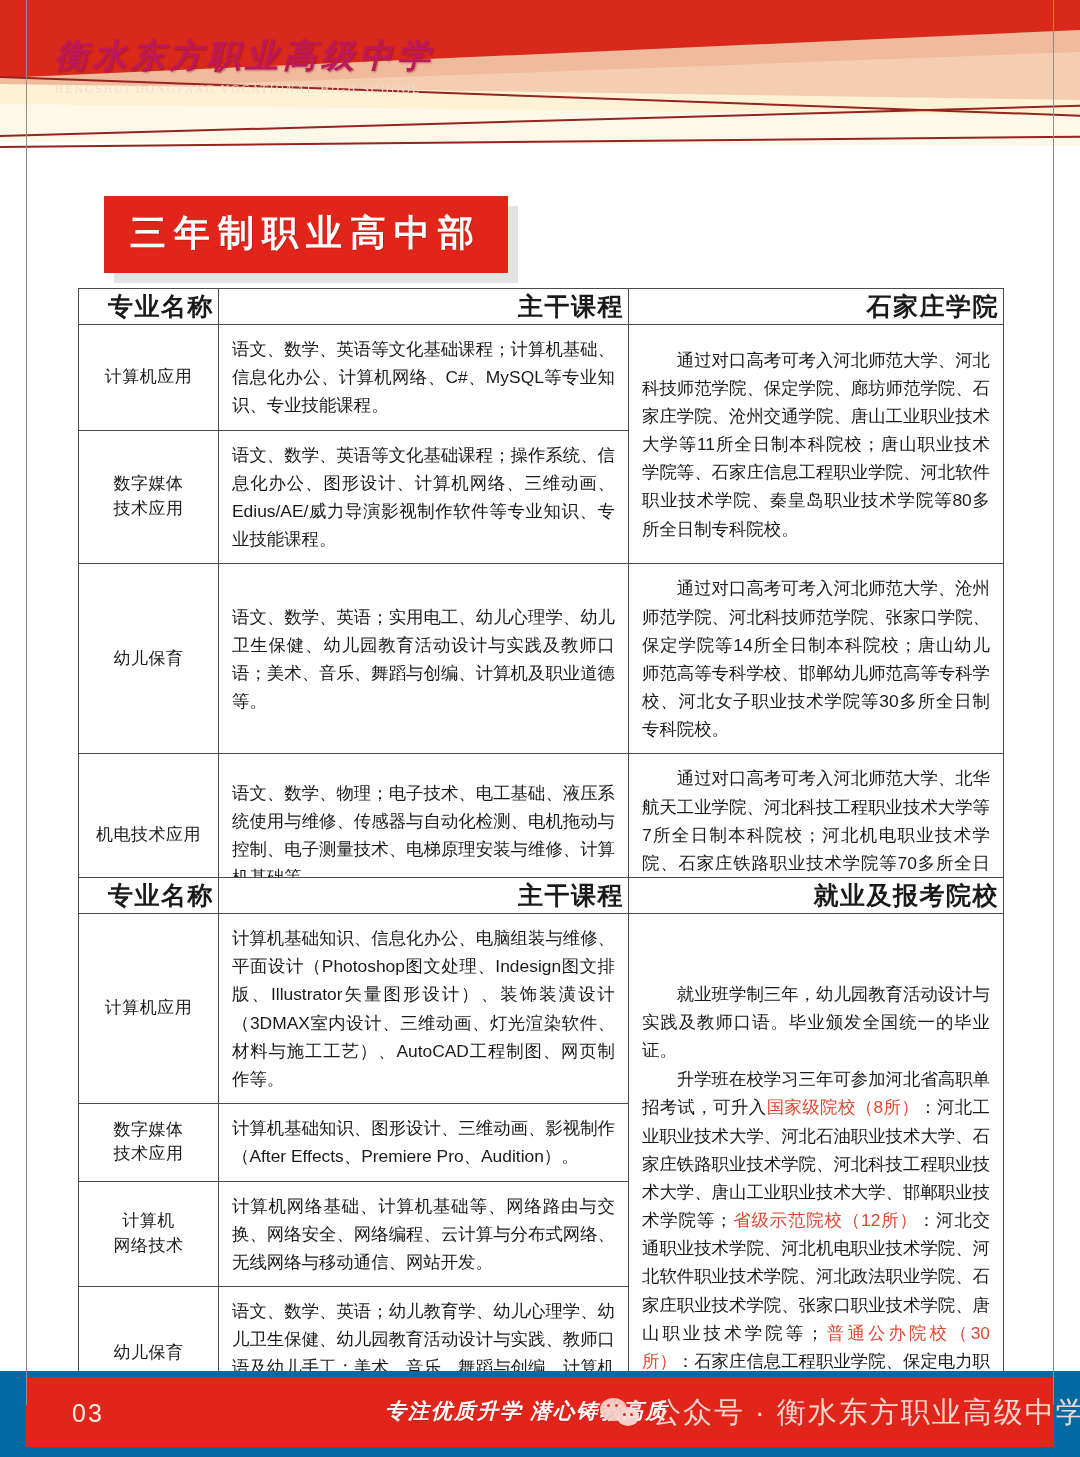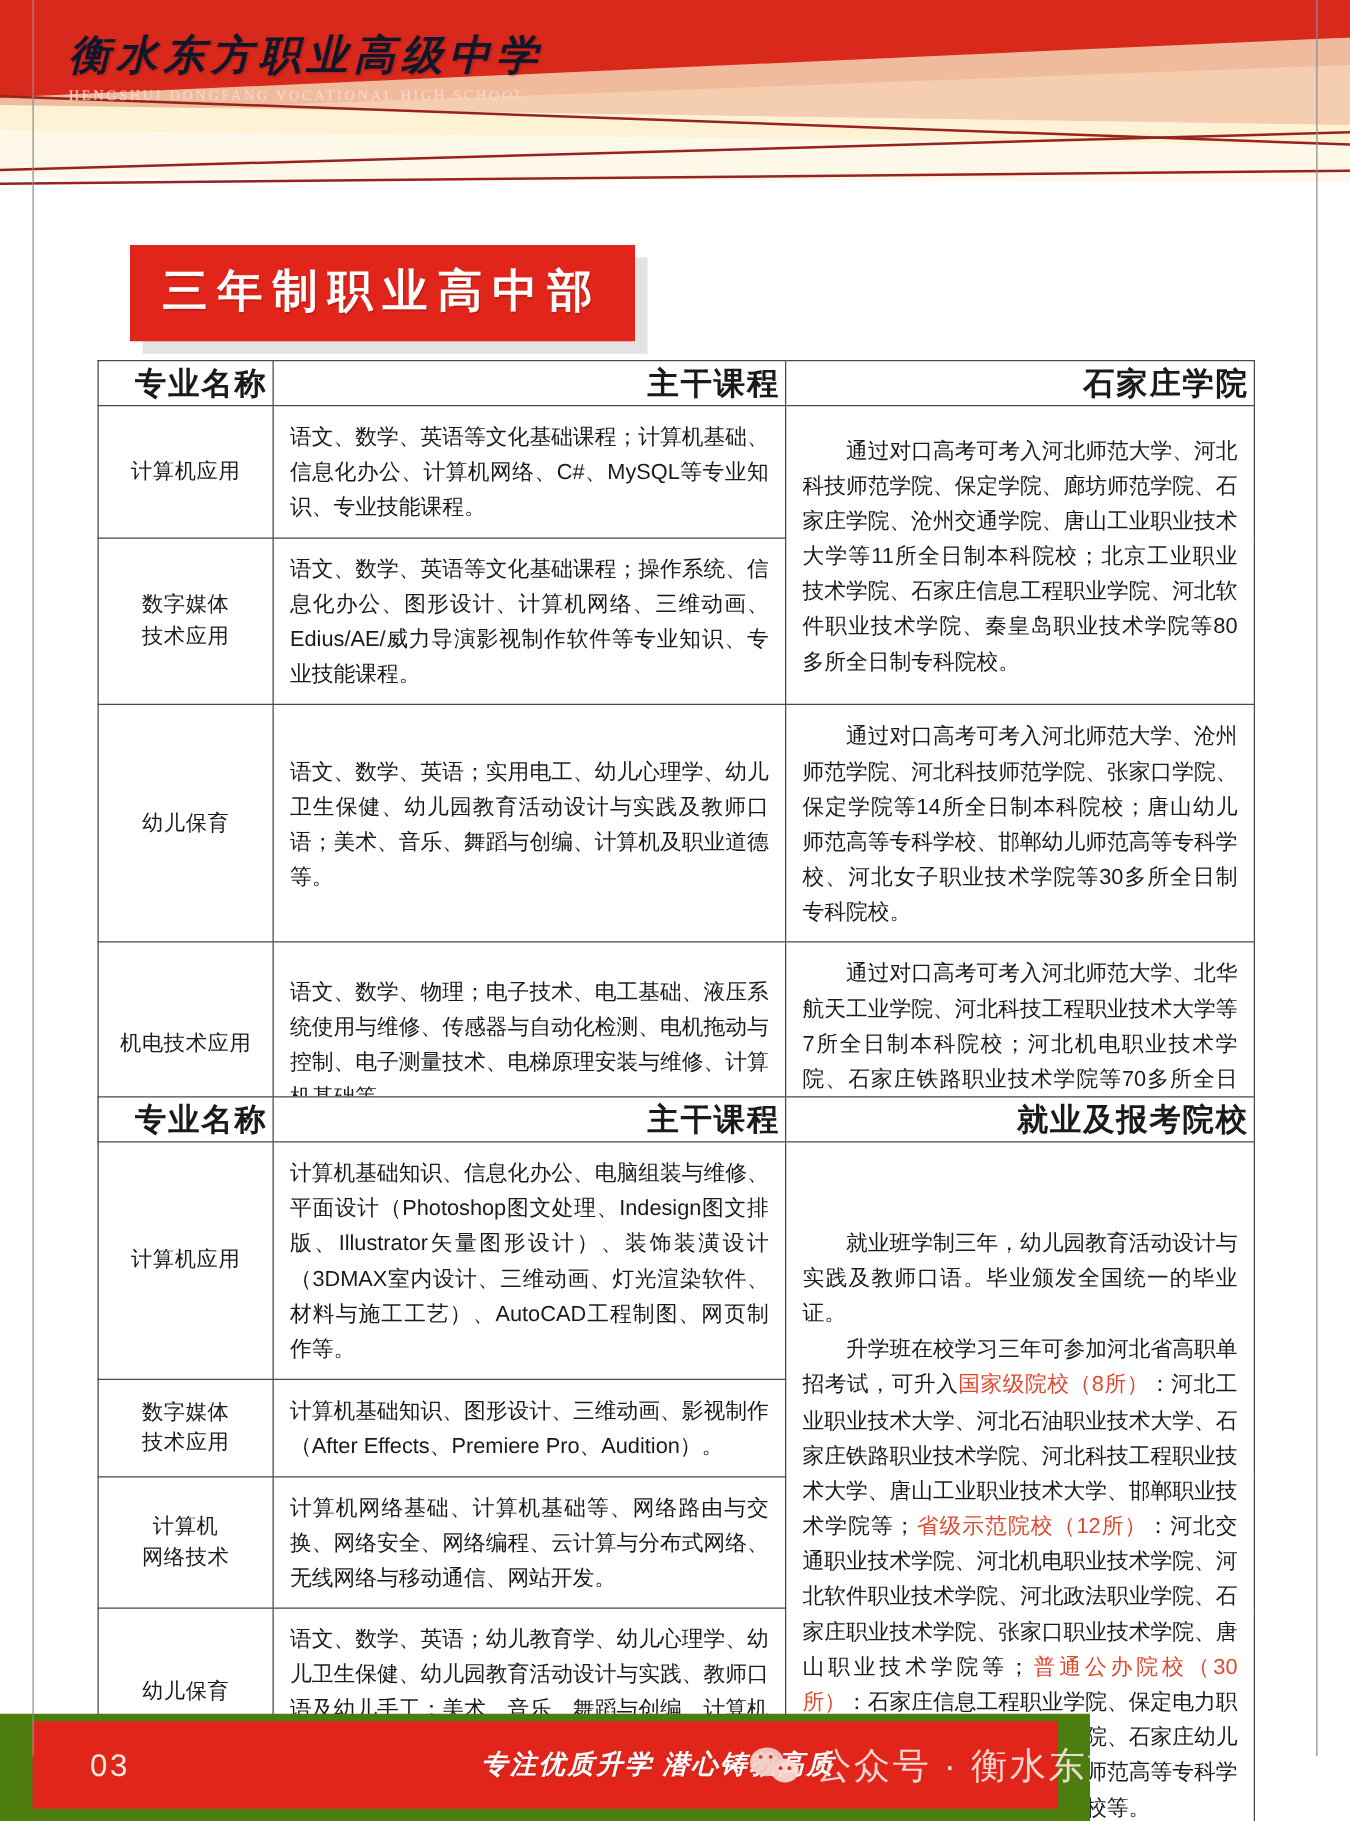--- a/index.html
+++ b/index.html
@@ -52,24 +52,25 @@
   .hdr-stroke {
     position: absolute; height: 2px; background: #96231f; z-index: 4;
   }
   .hdr-s1 { left: 0; top: 76px; width: 1240px; transform: rotate(2.05deg); transform-origin: left center; }
   .hdr-s2 { left: 0; top: 135px; width: 1240px; transform: rotate(-1.6deg); transform-origin: left center; }
   .hdr-s3 { left: 0; top: 146px; width: 1240px; transform: rotate(-0.55deg); transform-origin: left center; }
 
   .logo { position: absolute; left: 55px; top: 22px; z-index: 10; }
   .logo-cn {
     font-family: "Liberation Serif", "DejaVu Serif", serif;
-    font-size: 33px; font-weight: bold; color: #0f172a;
+    font-size: 33px; font-weight: bold; color: #be185d;
     letter-spacing: 5px; font-style: italic;
     text-shadow: 1px 1px 2px rgba(120,10,10,.45);
     white-space: nowrap;
+    margin-top: 12px;
   }
   .logo-en {
     font-family: "Liberation Serif", "DejaVu Serif", serif;
     font-size: 11.5px; color: #f6d9d2; letter-spacing: 2.1px;
     margin-top: 4px; white-space: nowrap;
   }
 
   
   .section-title-wrap { position: relative; display: inline-block; }
   .section-title-shadow {
@@ -125,22 +126,22 @@
   #table1 col.c2 { width: 410px; }
   #table1 col.c3 { width: 375px; }
 
   #table2 { left: 78px; top: 877px; width: 925px; }
   #table2 col.c1 { width: 140px; }
   #table2 col.c2 { width: 410px; }
   #table2 col.c3 { width: 375px; }
 
   
   .footer {
-    position: absolute; left: 0; bottom: 0; width: 872px; height: 86px;
-    background: #4d7c0f; overflow: hidden; text-align: center;
+    position: absolute; left: 0; bottom: 0; width: 1080px; height: 86px;
+    background: #0369a1; overflow: hidden; text-align: center;
   }
   .footer-inner {
     position: absolute; left: 26px; right: 26px; top: 6px; bottom: 10px;
     background: #e1251b;
   }
   .page-num {
     position: absolute; left: 72px; top: 28px;
     color: #fdeede; font-size: 25px; letter-spacing: 2px;
     font-family: "Liberation Sans", sans-serif;
   }
@@ -217,21 +218,21 @@
         <th>专业名称</th>
         <th>主干课程</th>
         <th>石家庄学院</th>
       </tr>
     </thead>
     <tbody>
       <tr>
         <td class="major">计算机应用</td>
         <td class="body">语文、数学、英语等文化基础课程；计算机基础、信息化办公、计算机网络、C#、MySQL等专业知识、专业技能课程。</td>
         <td class="body indent" rowspan="2">
-          <div class="p">通过对口高考可考入河北师范大学、河北科技师范学院、保定学院、廊坊师范学院、石家庄学院、沧州交通学院、唐山工业职业技术大学等11所全日制本科院校；北京工业职业技术学院、石家庄信息工程职业学院、河北软件职业技术学院、秦皇岛职业技术学院等80多所全日制专科院校。</div>
+          <div class="p">通过对口高考可考入河北师范大学、河北科技师范学院、保定学院、廊坊师范学院、石家庄学院、沧州交通学院、唐山工业职业技术大学等11所全日制本科院校；唐山职业技术学院等、石家庄信息工程职业学院、河北软件职业技术学院、秦皇岛职业技术学院等80多所全日制专科院校。</div>
         </td>
       </tr>
       <tr>
         <td class="major">数字媒体<br>技术应用</td>
         <td class="body">语文、数学、英语等文化基础课程；操作系统、信息化办公、图形设计、计算机网络、三维动画、Edius/AE/威力导演影视制作软件等专业知识、专业技能课程。</td>
       </tr>
       <tr>
         <td class="major">幼儿保育</td>
         <td class="body">语文、数学、英语；实用电工、幼儿心理学、幼儿卫生保健、幼儿园教育活动设计与实践及教师口语；美术、音乐、舞蹈与创编、计算机及职业道德等。</td>
         <td class="body indent">

